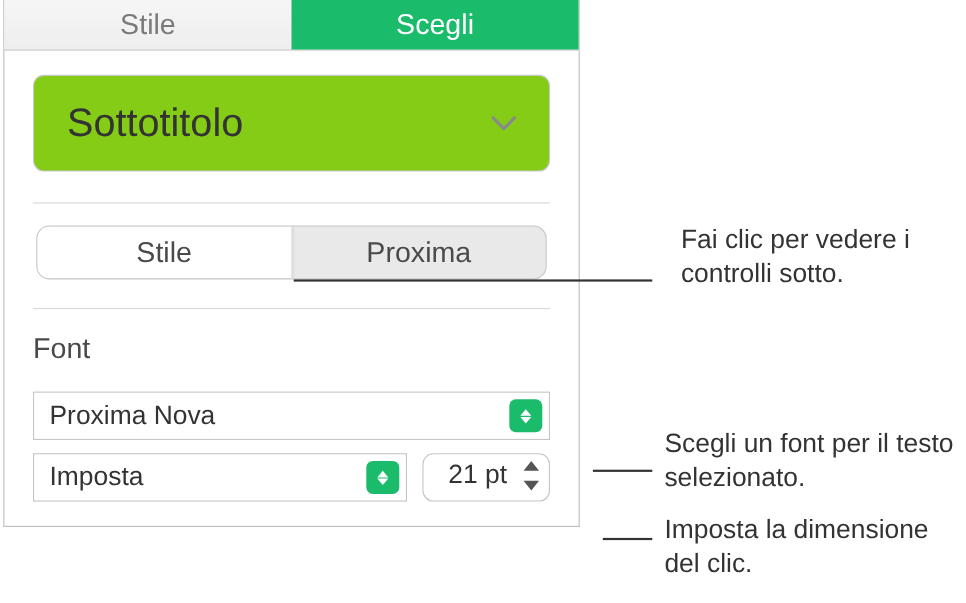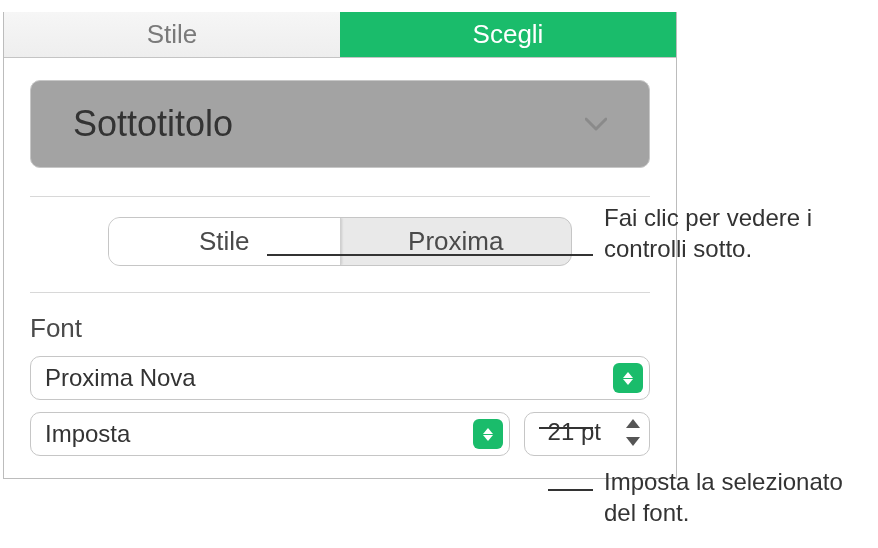--- a/index.html
+++ b/index.html
@@ -6,22 +6,22 @@
     body {
       font-family: -apple-system, 'Helvetica Neue', Helvetica, Arial, sans-serif;
       background: #fff;
       width: 878px;
       height: 548px;
       position: relative;
     }
     .panel {
       position: absolute;
       left: 3px;
-      top: 12px;
-      width: 674px;
+      top: 0;
+      width: 524px;
       border: 1px solid #bcbcbc;
       border-top: none;
       background: #fff;
     }
     .top-tabs {
       display: flex;
       height: 46px;
       background: linear-gradient(#f6f6f6, #eeeeee);
       border-bottom: 1px solid #c4c4c4;
     }
@@ -39,22 +39,22 @@
       color: #fff;
       font-weight: 500;
     }
     .content { padding: 22px 26px 22px 26px; }
     .paragraph-style {
       display: flex;
       align-items: center;
       justify-content: space-between;
       border: 1px solid #c7c7c7;
       border-radius: 10px;
-      padding: 22px 42px;
-      background: #a3a3a3;
+      padding: 22px 30px;
+      background: #84cc16;
       cursor: pointer;
       margin-bottom: 28px;
     }
     .paragraph-label {
       font-size: 36px;
       color: #333;
     }
     .chevron-down {
       width: 22px; height: 14px;
     }
@@ -81,28 +81,28 @@
       cursor: pointer;
     }
     .segment.active {
       background: #fff;
       box-shadow: 1px 0 2px rgba(0,0,0,0.12);
       border-right: 1px solid #d0d0d0;
     }
     .section-label {
       font-size: 26px;
       color: #4a4a4a;
-      margin-bottom: 12px;
+      margin-bottom: 24px;
     }
     .dropdown {
       display: flex;
       align-items: center;
       justify-content: space-between;
       border: 1px solid #c6c6c6;
-      border-radius: 10px;
+      border-radius: 0;
       background: #fff;
       padding: 6px 6px 6px 14px;
       cursor: pointer;
       font-size: 24px;
       color: #333;
     }
     .dropdown-btn {
       width: 30px; height: 30px;
       background: #1abc6b;
       border-radius: 6px;
@@ -130,21 +130,20 @@
       gap: 14px;
     }
     .font-weight { flex: 1; }
     .size-box {
       display: flex;
       align-items: center;
       border: 1px solid #c6c6c6;
       border-radius: 10px;
       background: #fff;
       padding: 0 4px 4px 12px;
-      gap: 10px;
     }
     .size-value {
       font-size: 24px;
       color: #333;
       width: 74px;
       text-align: right;
       padding-right: 10px;
     }
     .stepper {
       display: flex;
@@ -251,15 +250,16 @@
       </div>
     </div>
   </div>
 </div>
 
 <div class="line" style="left:267px; top:254px; width:326px;"></div>
 <div class="line" style="left:539px; top:427px; width:54px;"></div>
 <div class="line" style="left:548px; top:489px; width:45px;"></div>
 
 <div class="callouts">
-  <div class="callout" style="top:202px; left:30px;">Fai clic per vedere i controlli sotto.</div>
-  <div class="callout" style="top:466px; left:30px;">Imposta la selezionato del font.</div>
+  <div class="callout" style="top:202px; left:45px;">Fai clic per vedere i controlli sotto.</div>
+  <div class="callout" style="top:388px; left:30px;">Scegli un font per il testo selezionato.</div>
+  <div class="callout" style="top:466px; left:30px;">Imposta la dimensione del clic.</div>
 </div>
 
 </body></html>

